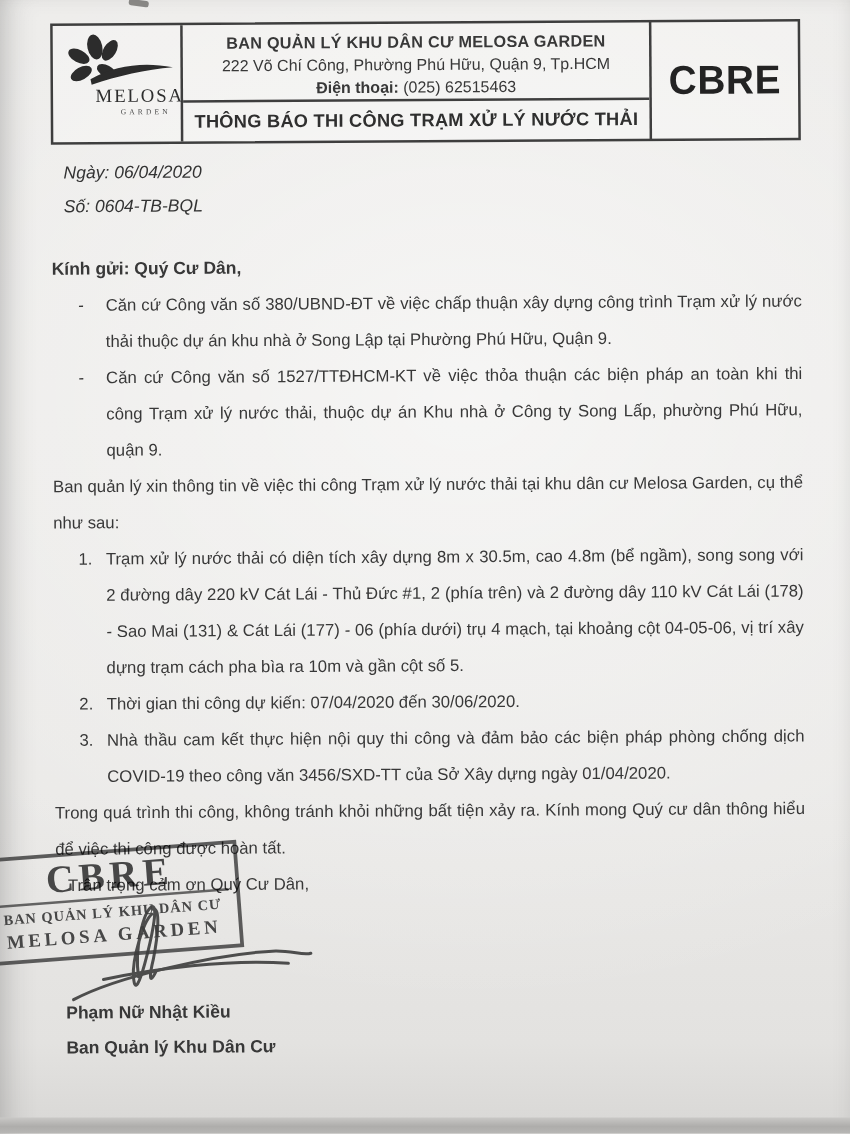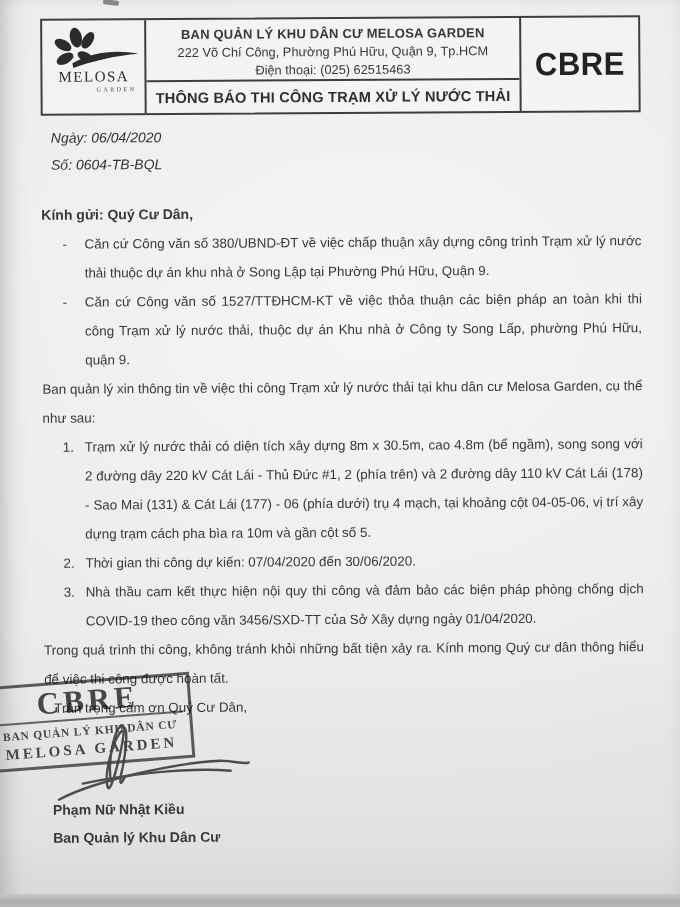--- a/index.html
+++ b/index.html
@@ -32,35 +32,35 @@
   
   .hdr{
     display:flex;border:2px solid #3e3e3e;height:93px;background:rgba(255,255,255,.25);
   }
   .hdr-logo-cell{
     width:104px;border-right:2px solid #3e3e3e;position:relative;
     padding:6px 4px 0 6px;box-sizing:border-box;
   }
   .melosa-word{
     font-family:"Liberation Serif", serif;font-size:15px;letter-spacing:1.5px;
-    color:#2e2e2e;margin-top:-6px;margin-left:10px;
+    color:#2e2e2e;margin-top:-6px;margin-left:28px;
   }
   .garden-word{
     font-family:"Liberation Serif", serif;font-size:6px;letter-spacing:2.5px;
     color:#4a4a4a;text-align:right;margin-right:4px;margin-top:1px;
   }
   .hdr-mid{flex:1;display:flex;flex-direction:column;min-width:0;}
   .hdr-info{
     flex:1;border-bottom:2px solid #3e3e3e;text-align:center;
     padding-top:6px;box-sizing:border-box;
   }
   .hdr-org{font-weight:bold;font-size:13px;letter-spacing:.2px;line-height:18px;}
   .hdr-addr{font-size:12.8px;line-height:18px;}
   .hdr-phone{font-size:12.8px;line-height:18px;}
-  .hdr-phone b{font-weight:normal;}
+  .hdr-phone b{font-weight:bold;}
   .hdr-title-row{
     height:31px;display:flex;align-items:center;justify-content:center;
     font-weight:bold;font-size:14.6px;letter-spacing:.2px;color:#2f2f2f;
   }
   .hdr-brand{
     width:117px;border-left:2px solid #3e3e3e;display:flex;align-items:center;justify-content:center;
     font-weight:bold;font-size:31px;letter-spacing:.5px;color:#232323;
     transform:scaleY(1.04);
   }
 

